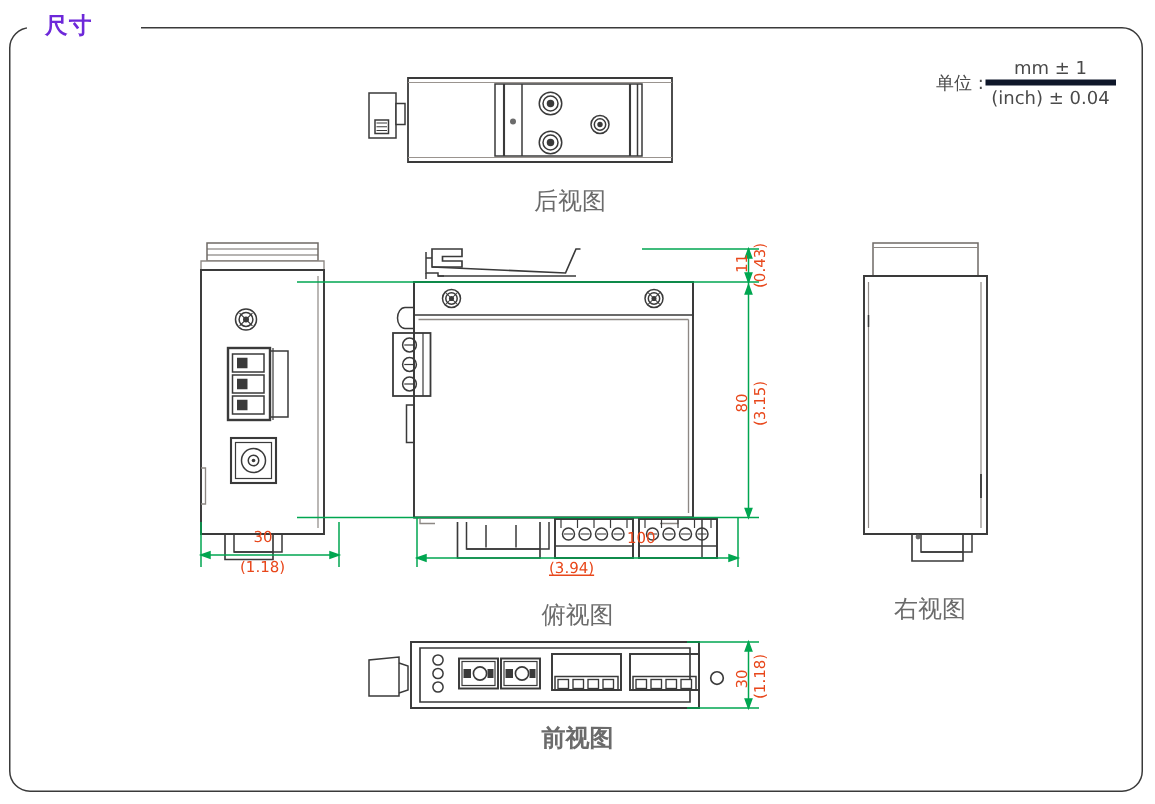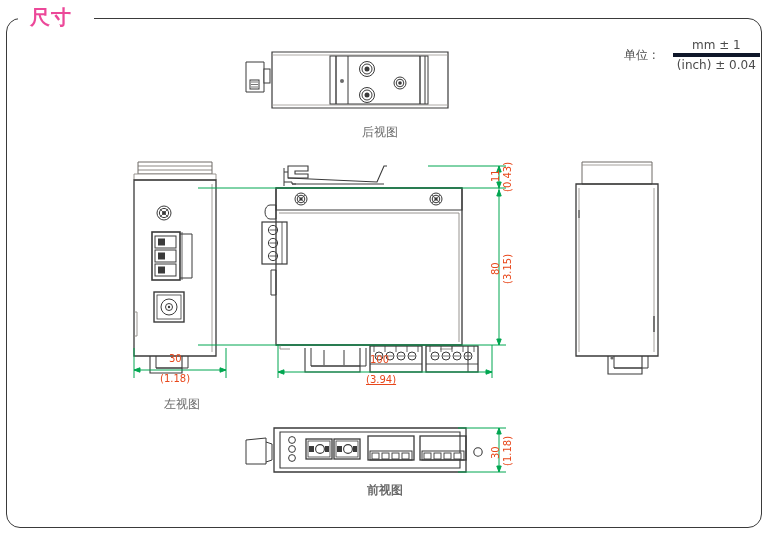--- a/index.html
+++ b/index.html
@@ -27,50 +27,50 @@
   
   .title-mask {
     position: absolute;
     left: 18px; top: 8px;
     width: 76px; height: 22px;
     background: #ffffff;
   }
   .section-title {
     position: absolute;
     left: 30px; top: 6px;
-    font-size: 20px;
+    font-size: 15px;
     font-weight: bold;
-    color: #ec4899;
+    color: #6d28d9;
     letter-spacing: 1px;
     line-height: 22px;
     white-space: nowrap;
   }
   
   .unit-note {
     position: absolute;
     left: 624px; top: 38px;
     font-size: 12px;
     color: #4a4a4a;
     display: flex;
     align-items: center;
     white-space: nowrap;
   }
-  .unit-label { margin-right: 17px; }
+  .unit-label { margin-right: 1px; }
   .unit-frac { display: inline-block; text-align: center; }
   .unit-num {
     padding: 0 4px 1px 4px;
     border-bottom: 4px solid #0f172a;
     display: block;
   }
   .unit-den { padding: 1px 4px 0 4px; display: block; }
 
   
   .view-label {
     position: absolute;
-    font-size: 12px;
+    font-size: 16px;
     color: #6b6b6b;
     white-space: nowrap;
     text-align: center;
   }
   
   .dim-text {
     position: absolute;
     font-size: 10px;
     color: #e8471b;
     white-space: nowrap;
@@ -196,21 +196,20 @@
         <path d="M4 0 L4 30"></path>
         <path d="M96 0 L96 30"></path>
         <path d="M4 22 L96 22"></path>
         <path d="M4 22 l6 -2.2 v4.4 Z" fill="#00a650"></path>
         <path d="M96 22 l-6 -2.2 v4.4 Z" fill="#00a650"></path>
       </g>
     </svg>
     <div class="dim-text" style="left:39px; top:5px;">30</div>
     <div class="dim-text" style="left:30px; top:25px;">(1.18)</div>
   </div>
-  <div class="view-label" style="left:132px; top:396px; width:100px;">左视图</div>
 
   <div class="dv" style="left:262px; top:160px;">
     <svg width="230" height="215" viewBox="0 0 230 215">
       <g fill="none" stroke="#3a3a3a" stroke-width="1">
 
         <g>
           <path d="M26 6 L46 6 L46 11 L33 11 L33 14 L46 14 L46 18 L26 18 Z" stroke-width="1.1"></path>
           <path d="M22 12 L26 12" stroke-width="1"></path>
           <path d="M22 8 L22 22 L30 22 L30 24 L34 24" stroke-width="1"></path>
           <path d="M26 18 L115 22 L122 6 L125 6" stroke-width="1.1"></path>
@@ -320,23 +319,24 @@
   <div class="dv" style="left:262px; top:342px;">
     <svg width="246" height="48" viewBox="0 0 246 48">
       <g stroke="#00a650" stroke-width="1" fill="none">
         <path d="M16 3 L16 36"></path>
         <path d="M230 3 L230 36"></path>
         <path d="M16 30 L230 30"></path>
         <path d="M16 30 l6 -2.2 v4.4 Z" fill="#00a650"></path>
         <path d="M230 30 l-6 -2.2 v4.4 Z" fill="#00a650"></path>
       </g>
     </svg>
-    <div class="dim-text" style="left:108px; top:12px;">100</div>
+    <div class="dim-text" style="left:108px; top:12px;padding-left:48px;">100</div>
     <div class="dim-text" style="left:104px; top:32px;text-decoration:underline;">(3.94)</div>
   </div>
+  <div class="view-label" style="left:330px; top:400px; width:110px;">俯视图</div>
 
   <div class="dv" style="left:568px; top:160px;">
     <svg width="104" height="215" viewBox="0 0 104 215">
       <g fill="none" stroke="#3a3a3a" stroke-width="1">
 
         <path d="M14 2 L84 2 L84 24 L14 24 Z" stroke="#6f6a66" stroke-width="1"></path>
         <path d="M14 5 L84 5" stroke="#8d8884" stroke-width="0.8"></path>
 
         <path d="M8 24 L90 24 L90 196 L8 196 Z" stroke="#3a3a3a" stroke-width="1.3"></path>
         <path d="M11 28 L11 192" stroke="#8d8884" stroke-width="0.8"></path>
@@ -344,20 +344,21 @@
         <path d="M11 50 L11 58" stroke="#3a3a3a" stroke-width="1"></path>
         <path d="M86 156 L86 172" stroke="#3a3a3a" stroke-width="1.2"></path>
 
         <path d="M40 196 L40 214 L74 214 L74 196" stroke="#3a3a3a" stroke-width="1.1"></path>
         <path d="M46 196 L46 208 L80 208 L80 196" stroke="#3a3a3a" stroke-width="1"></path>
         <path d="M46 208 L74 208" stroke="#3a3a3a" stroke-width="1"></path>
         <circle cx="44" cy="198" r="1.6" fill="#6b6b6b" stroke="none"></circle>
       </g>
     </svg>
   </div>
+  <div class="view-label" style="left:568px; top:396px; width:104px;">右视图</div>
 
   <div class="dv" style="left:244px; top:418px;">
     <svg width="250" height="60" viewBox="0 0 250 60">
       <g fill="none" stroke="#3a3a3a" stroke-width="1">
 
         <path d="M2 22 L2 46 L22 46 L22 20 Z" stroke-width="1"></path>
         <path d="M22 24 L28 26 L28 42 L22 44" stroke-width="1"></path>
 
         <path d="M30 10 L222 10 L222 54 L30 54 Z" stroke-width="1.3"></path>
         <path d="M36 14 L216 14 L216 50 L36 50 Z" stroke-width="1.1"></path>

